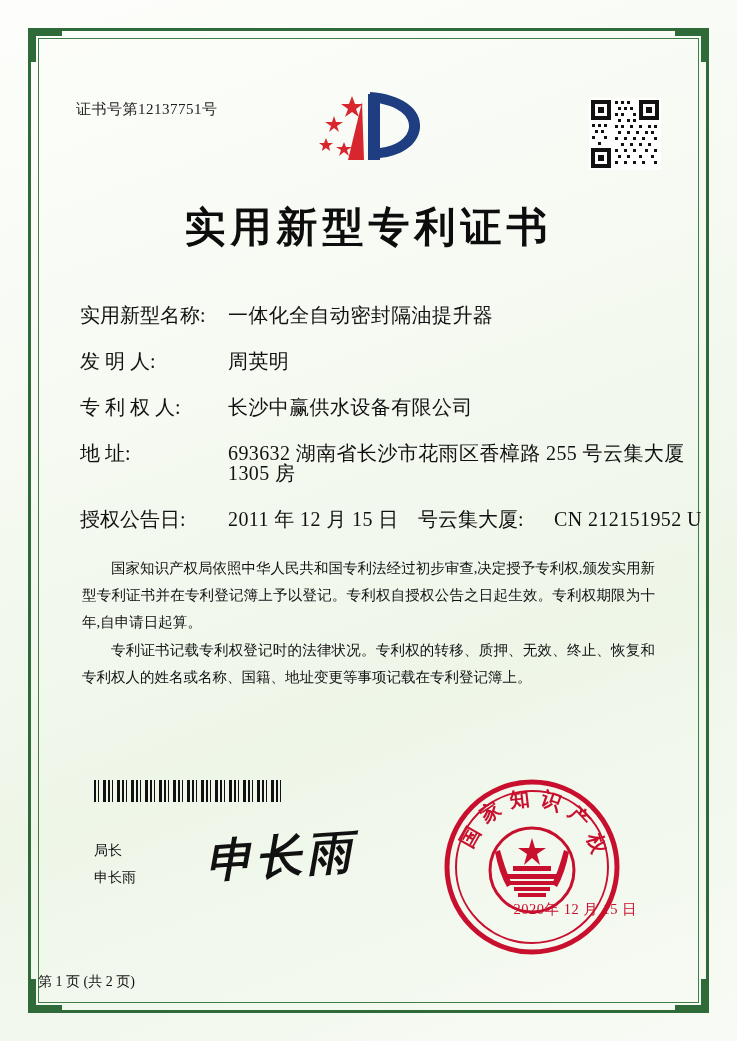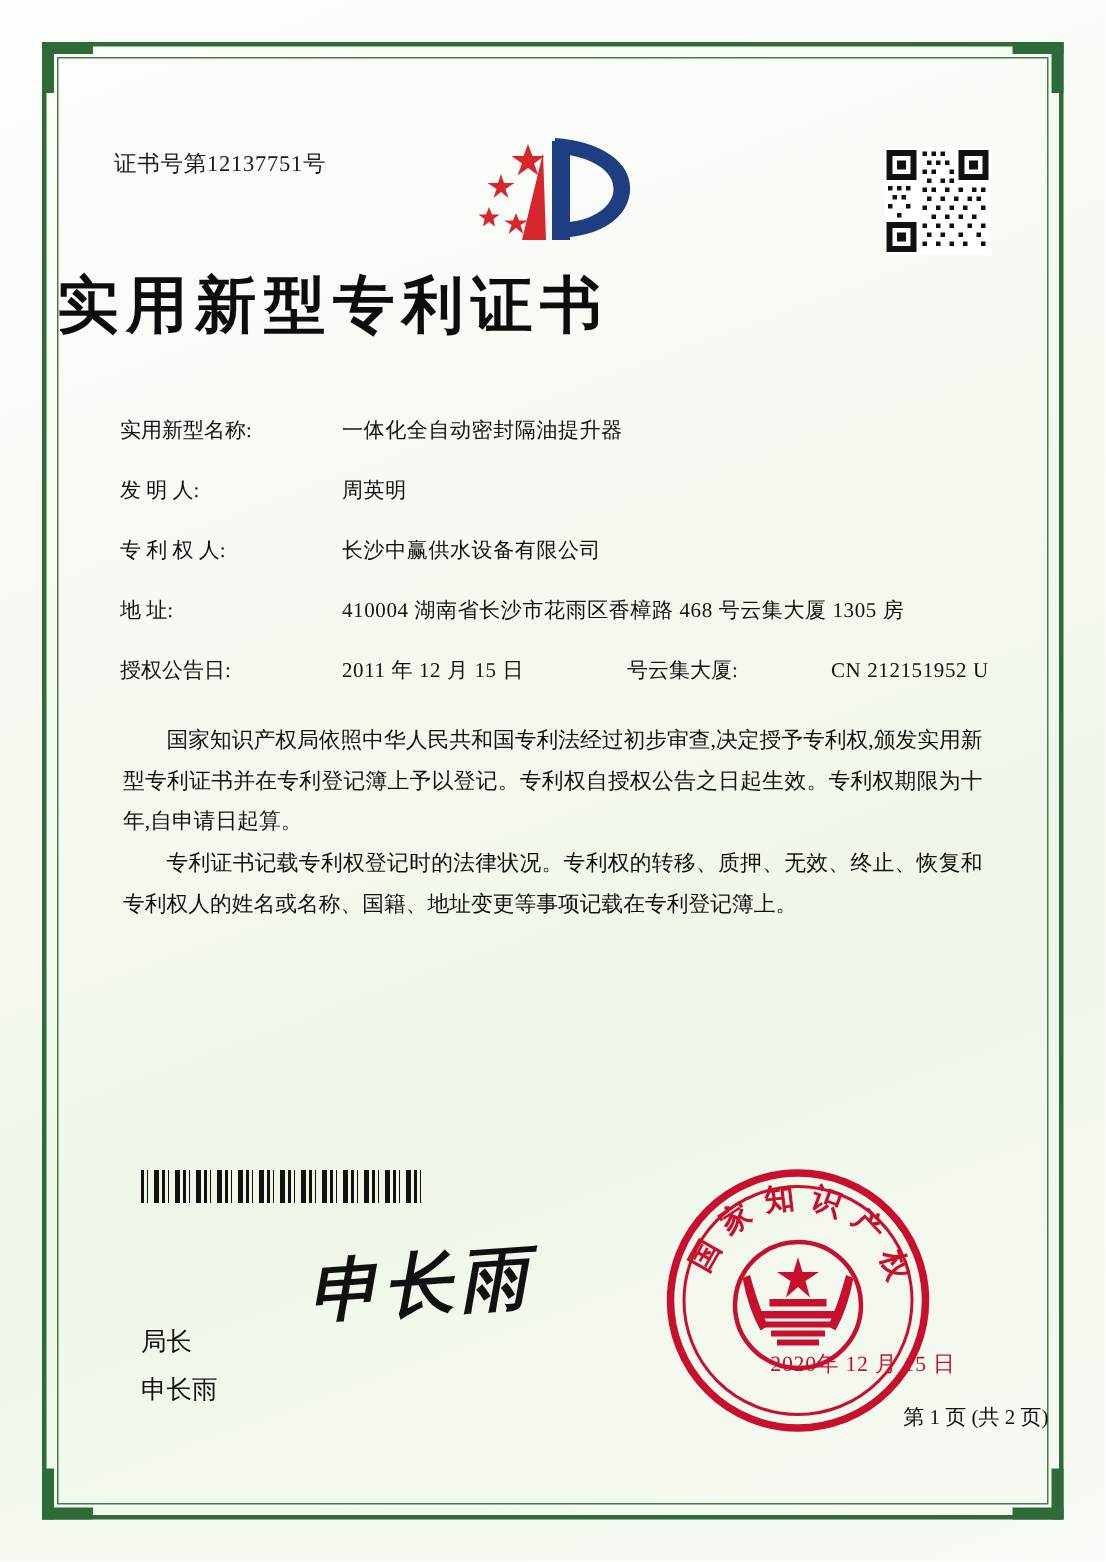--- a/index.html
+++ b/index.html
@@ -80,31 +80,32 @@
 
   .qr {
     position: absolute;
     right: 38px;
     top: 60px;
     width: 72px;
     height: 72px;
   }
 
   .title {
+    text-align: center;
     font-size: 41px;
     font-weight: bold;
     letter-spacing: 5px;
     color: #0d0d0d;
-    margin-top: 8px;
+    margin-top: 32px;
     font-family: "DejaVu Serif", "Liberation Serif", serif;
   }
 
   .fields {
     margin: 50px 0 0 42px;
-    font-size: 14px;
+    font-size: 20px;
     line-height: 1;
   }
   .field-row {
     display: flex;
     align-items: baseline;
     margin-bottom: 26px;
   }
   .field-label {
     width: 104px;
     flex: 0 0 104px;
@@ -150,24 +151,23 @@
       #111 4px, #111 5px, transparent 5px, transparent 9px,
       #111 9px, #111 12px, transparent 12px, transparent 14px
     );
   }
 
   
   .sig-block {
     position: absolute;
     left: 56px;
     top: 800px;
-    font-size: 17px;
+    font-size: 14px;
     line-height: 1.9;
     color: #111;
-    margin-top: 41px;
   }
   .handwriting {
     position: absolute;
     left: 168px;
     top: 788px;
     font-family: "DejaVu Serif", serif;
     font-size: 46px;
     font-style: italic;
     font-weight: bold;
     color: #111;
@@ -188,22 +188,22 @@
     right: 62px;
     top: 862px;
     font-size: 14.5px;
     color: #c8102e;
     letter-spacing: 0.5px;
   }
 
   .page-info {
     position: absolute;
     left: 0; right: 0;
-    top: 898px;
-    text-align: right;
+    top: 935px;
+    text-align: left;
     font-size: 14px;
     color: #111;
   }
 </style>
 </head>
 <body>
 
 <div class="certificate">
 
   <div class="border-outer"></div>
@@ -317,21 +317,21 @@
       <div class="field-row">
         <span class="field-label">发 明 人:</span>
         <span class="field-value">周英明</span>
       </div>
       <div class="field-row">
         <span class="field-label">专 利 权 人:</span>
         <span class="field-value">长沙中赢供水设备有限公司</span>
       </div>
       <div class="field-row">
         <span class="field-label">地      址:</span>
-        <span class="field-value">410004 湖南省长沙市花雨区香樟路 468 号云集大厦 1305 房</span>
+        <span class="field-value">693632 湖南省长沙市花雨区香樟路 255 号云集大厦 1305 房</span>
       </div>
       <div class="field-row dual">
         <span class="field-label">授权公告日:</span>
         <span class="field-value">2011 年 12 月 15 日</span>
         <span class="sub-label">号云集大厦:</span>
         <span class="field-value">CN 212151952 U</span>
       </div>
     </div>
 
     <div class="paragraphs">

